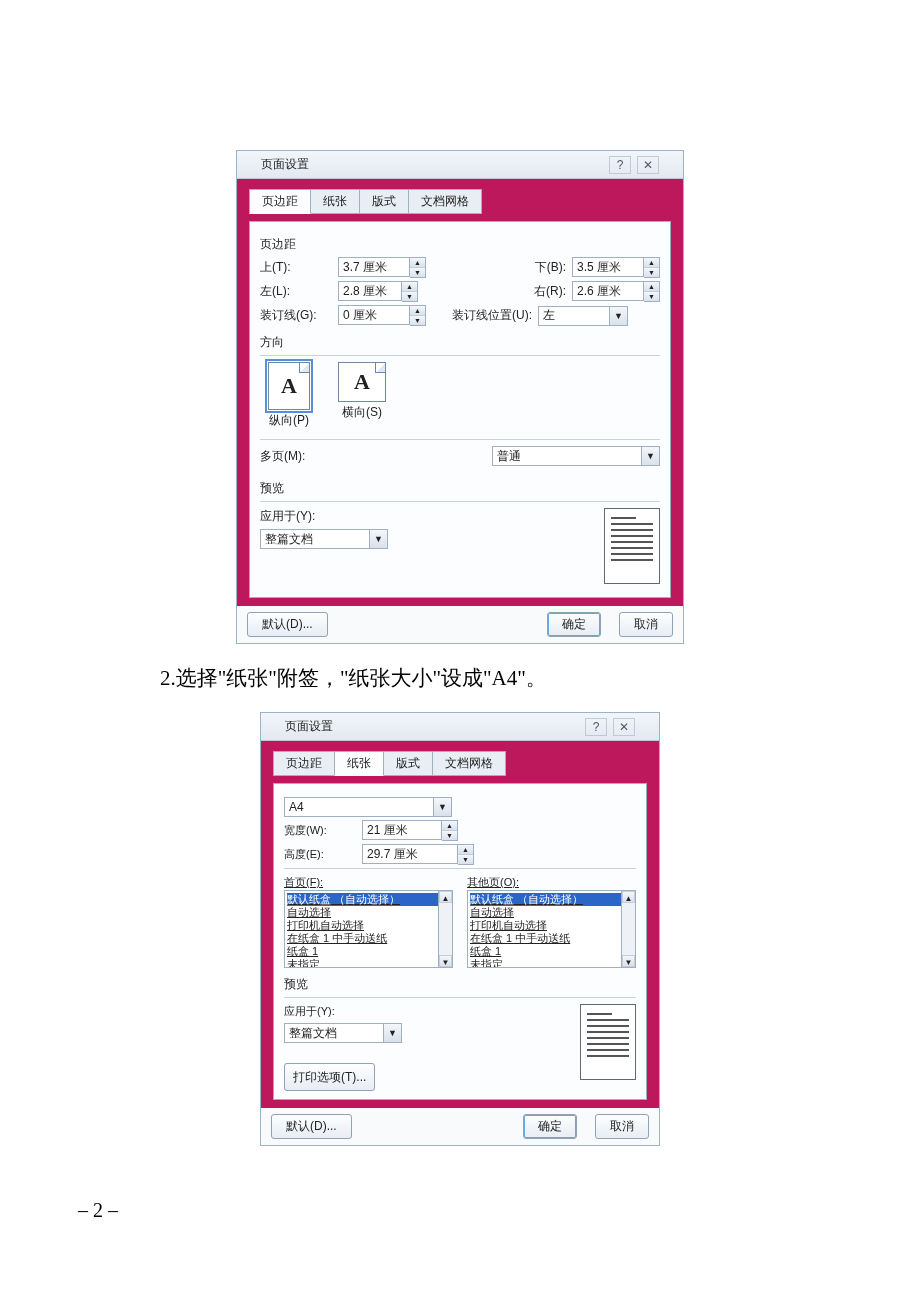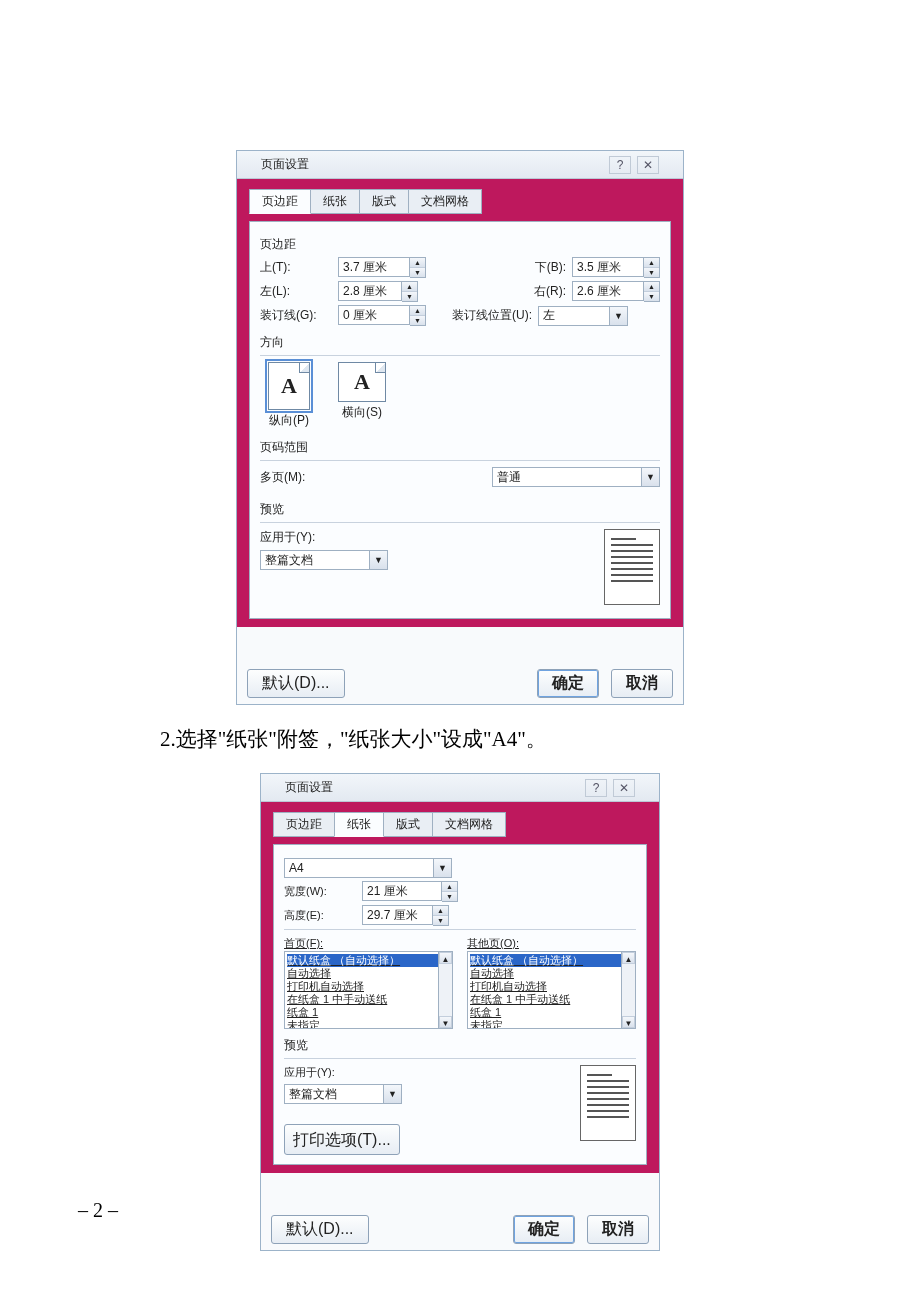--- a/index.html
+++ b/index.html
@@ -111,30 +111,29 @@
   .preview-doc {
     width: 56px; height: 76px; border: 1px solid #666; background: #fff;
     padding: 8px 6px; display: flex; flex-direction: column; gap: 4px;
   }
   .preview-doc .line { height: 2px; background: #555; }
   .preview-doc .line.short { width: 60%; }
   .btn {
     border: 1px solid #8ea2b8;
     background: linear-gradient(#fdfefe,#e7edf4);
     padding: 3px 14px;
-    font-size: 16px;
+    font-size: 12px;
     border-radius: 3px;
-    margin-top: 36px;
   }
   .btn.primary { box-shadow: 0 0 0 1px #6fa3e0 inset; }
   .dlg-footer {
     display: flex; justify-content: space-between; align-items: center;
     padding: 6px 10px; background: #f8fafc;
   }
-  .dlg-footer .right { display: flex; gap: 12px; font-weight: bold; }
+  .dlg-footer .right { display: flex; gap: 18px; }
   .listbox {
     border: 1px solid #9fb0c2; background: #fff;
     height: 78px; overflow: hidden; padding: 2px;
     font-size: 11px; line-height: 13px; position: relative;
   }
   .listbox .item.sel { background: #2a66c8; color: #fff; }
   .listbox .scroll {
     position: absolute; right: 0; top: 0; bottom: 0; width: 14px;
     border-left: 1px solid #9fb0c2; background: #eef2f7;
     display: flex; flex-direction: column; justify-content: space-between;
@@ -244,21 +243,20 @@
           <div class="orient-item">
             <div class="orient-icon selected"><div class="fold"></div>A</div>
             <div>纵向(P)</div>
           </div>
           <div class="orient-item">
             <div class="orient-icon land"><div class="fold"></div>A</div>
             <div>横向(S)</div>
           </div>
         </div>
 
-        <div class="group-label">页码范围</div>
         <div class="hr"></div>
         <div class="row">
           <span class="lbl">多页(M):</span>
           <span style="flex:1"></span>
           <span class="combo" style="display:inline-flex">
             <span class="input" style="width:150px">普通</span>
             <span class="arrow">▼</span>
           </span>
         </div>
 
@@ -325,21 +323,21 @@
             <span class="input" style="width:80px">21 厘米</span>
             <span class="spinbtns">
                 <div>▲</div>
                 <div>▼</div>
               </span>
           </span>
         </div>
         <div class="row">
           <span class="lbl">高度(E):</span>
           <span class="spin">
-            <span class="input" style="width:71px">29.7 厘米</span>
+            <span class="input" style="width:96px">29.7 厘米</span>
             <span class="spinbtns">
                 <div>▲</div>
                 <div>▼</div>
               </span>
           </span>
         </div>
 
         <div class="hr"></div>
         <div class="row" style="align-items:flex-start; gap:14px;text-decoration:underline;">
           <div style="flex:1">

